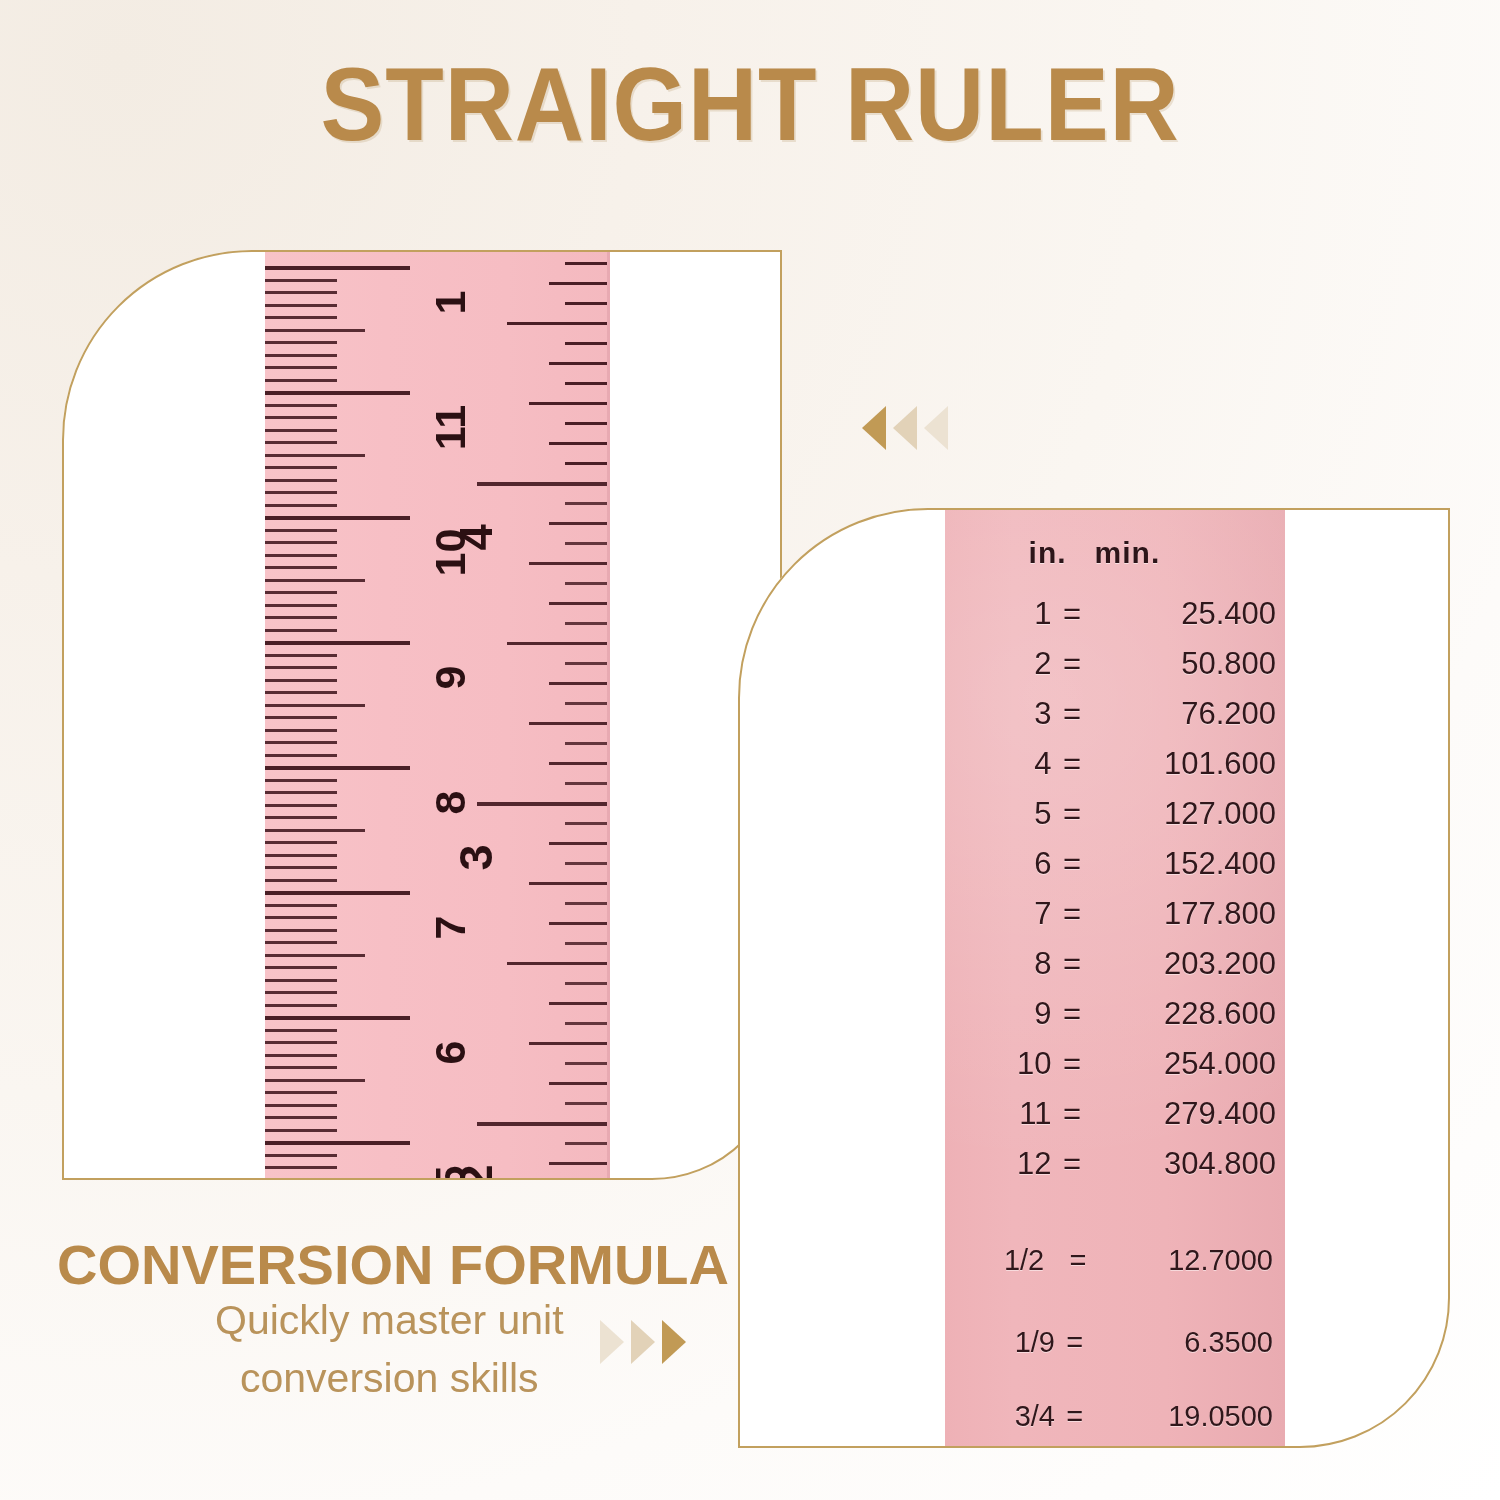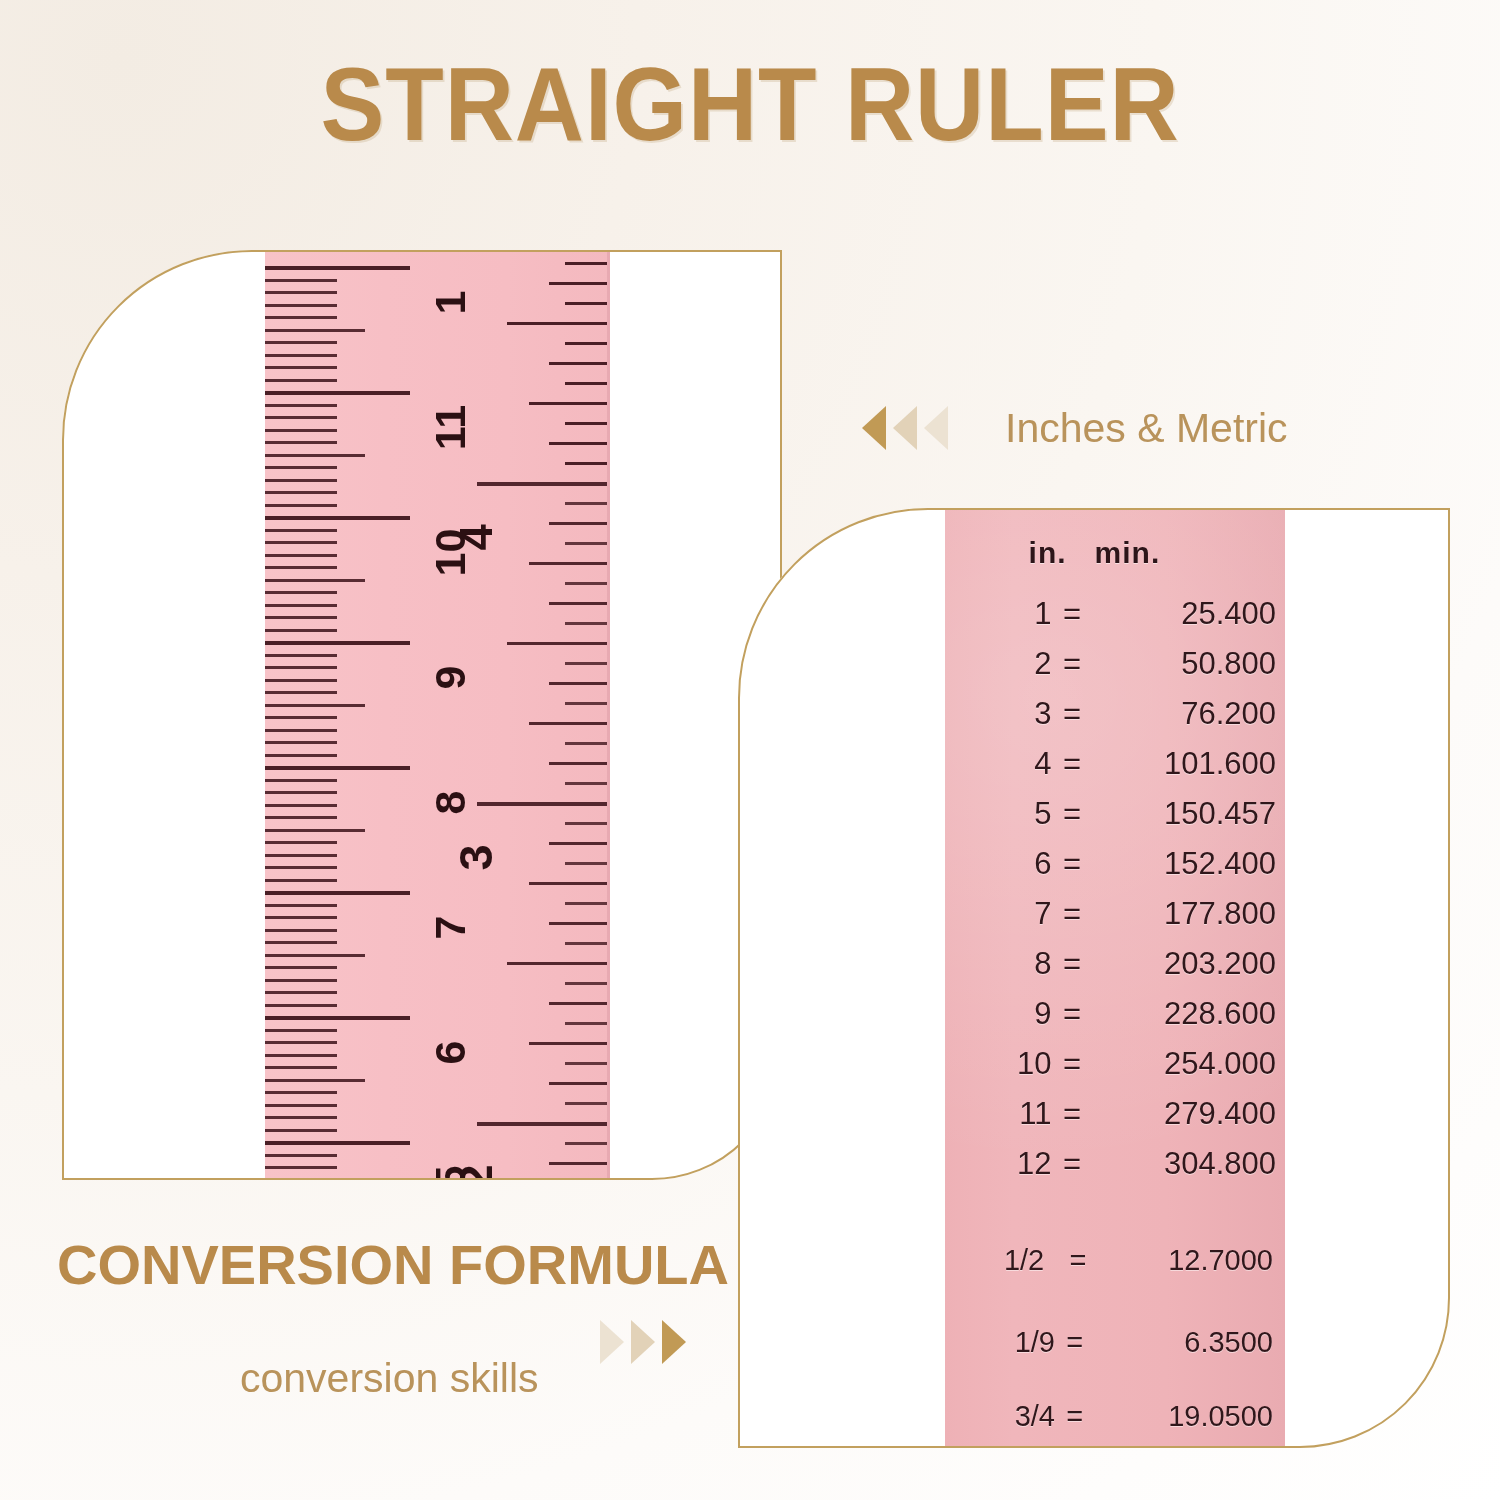--- a/index.html
+++ b/index.html
@@ -305,21 +305,21 @@
           <span class="c-b">76.200</span>
         </div>
         <div class="crow" style="top: 238px;">
           <span class="c-a">4</span>
           <span class="c-eq">=</span>
           <span class="c-b">101.600</span>
         </div>
         <div class="crow" style="top: 288px;">
           <span class="c-a">5</span>
           <span class="c-eq">=</span>
-          <span class="c-b">150.457</span>
+          <span class="c-b">127.000</span>
         </div>
         <div class="crow" style="top: 338px;">
           <span class="c-a">6</span>
           <span class="c-eq">=</span>
           <span class="c-b">152.400</span>
         </div>
         <div class="crow" style="top: 388px;">
           <span class="c-a">7</span>
           <span class="c-eq">=</span>
           <span class="c-b">177.800</span>
@@ -373,23 +373,23 @@
     <div class="chev-wrap">
         <span class="chev chev-l inner" style="color:#c19a55"></span>
       </div>
     <div class="chev-wrap">
         <span class="chev chev-l inner" style="color:#e2d2b8"></span>
       </div>
     <div class="chev-wrap">
         <span class="chev chev-l inner" style="color:#ece2d2"></span>
       </div>
   </div>
-  <div class="blk-sub" id="dual-sub">Inches &amp; Metric</div>
 
   <div class="blk-head" id="conv-head-txt">CONVERSION FORMULA</div>
+  <div class="blk-sub" id="conv-sub1">Quickly master unit</div>
   <div class="blk-sub" id="conv-sub2">conversion skills</div>
   <div class="chev-row" id="conv-chevs">
     <div class="chev-wrap">
         <span class="chev chev-r inner" style="color:#ece2d2"></span>
       </div>
     <div class="chev-wrap">
         <span class="chev chev-r inner" style="color:#e2d2b8"></span>
       </div>
     <div class="chev-wrap">
         <span class="chev chev-r inner" style="color:#c19a55"></span>

